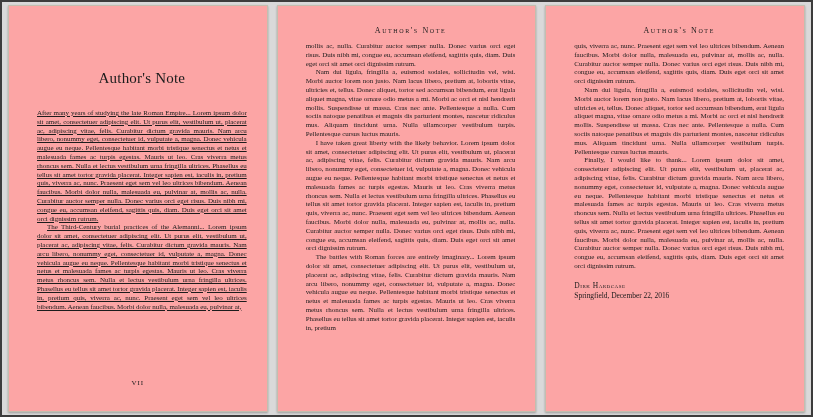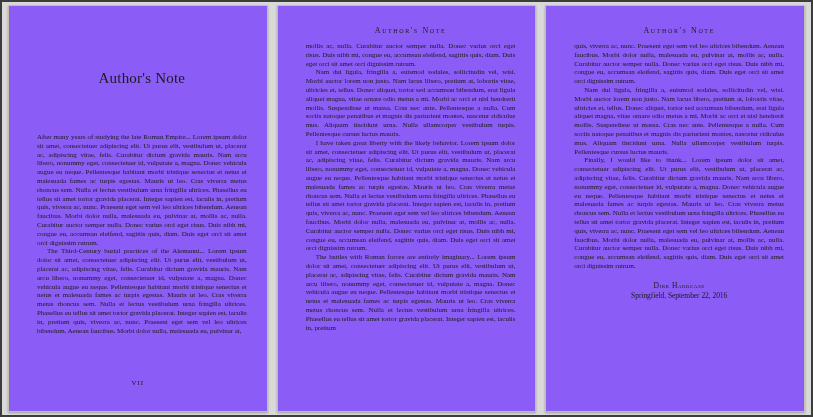--- a/index.html
+++ b/index.html
@@ -13,21 +13,21 @@
     display: flex;
     gap: 9px;
     padding: 3px 6px;
     font-family: "Liberation Serif", "DejaVu Serif", serif;
     color: #1c1c1c;
   }
 
   .page {
     flex: 1;
     position: relative;
-    background: #8b5cf6;
+    background: #fca5a5;
     border: 1px solid #c3beae;
     box-shadow: 0 1px 2px rgba(0,0,0,0.28);
     padding: 0 20px 0 28px;
     overflow: hidden;
   }
 
   .chapter-title {
     margin: 64px 0 0 0;
     text-align: center;
     font-size: 15px;
@@ -43,27 +43,27 @@
     letter-spacing: 1.6px;
   }
 
   .page-body {
     font-size: 7px;
     line-height: 8.8px;
     letter-spacing: -0.05px;
     text-align: justify;
     overflow: hidden;
   }
-  .page-chapter .page-body { margin-top: 46px; height: 244px; }
+  .page-chapter .page-body { margin-top: 22px; height: 244px; text-decoration: underline; }
   .page-plain   .page-body { margin-top: 7px;  height: 335px; }
 
   .page-body p { margin: 0; }
   .page-body p.indent { text-indent: 10px; }
 
-  .signature { margin-top: 10px; text-align: center; font-size: 7.5px; line-height: 10px; }
+  .signature { margin-top: 10px; text-align: left; font-size: 7.5px; line-height: 10px; }
   .signature-name { font-variant: small-caps; letter-spacing: 0.5px; }
 
   .page-number {
     position: absolute;
     bottom: 24px;
     left: 0;
     right: 0;
     text-align: center;
     font-variant: small-caps;
     font-size: 10px;
@@ -95,18 +95,18 @@
   </div>
 
   <div class="page page-plain">
     <div class="running-header">Author's Note</div>
     <div class="page-body">
       <p>quis, viverra ac, nunc. Praesent eget sem vel leo ultrices bibendum. Aenean faucibus. Morbi dolor nulla, malesuada eu, pulvinar at, mollis ac, nulla. Curabitur auctor semper nulla. Donec varius orci eget risus. Duis nibh mi, congue eu, accumsan eleifend, sagittis quis, diam. Duis eget orci sit amet orci dignissim rutrum.</p>
       <p class="indent">Nam dui ligula, fringilla a, euismod sodales, sollicitudin vel, wisi. Morbi auctor lorem non justo. Nam lacus libero, pretium at, lobortis vitae, ultricies et, tellus. Donec aliquet, tortor sed accumsan bibendum, erat ligula aliquet magna, vitae ornare odio metus a mi. Morbi ac orci et nisl hendrerit mollis. Suspendisse ut massa. Cras nec ante. Pellentesque a nulla. Cum sociis natoque penatibus et magnis dis parturient montes, nascetur ridiculus mus. Aliquam tincidunt urna. Nulla ullamcorper vestibulum turpis. Pellentesque cursus luctus mauris.</p>
       <p class="indent">Finally, I would like to thank... Lorem ipsum dolor sit amet, consectetuer adipiscing elit. Ut purus elit, vestibulum ut, placerat ac, adipiscing vitae, felis. Curabitur dictum gravida mauris. Nam arcu libero, nonummy eget, consectetuer id, vulputate a, magna. Donec vehicula augue eu neque. Pellentesque habitant morbi tristique senectus et netus et malesuada fames ac turpis egestas. Mauris ut leo. Cras viverra metus rhoncus sem. Nulla et lectus vestibulum urna fringilla ultrices. Phasellus eu tellus sit amet tortor gravida placerat. Integer sapien est, iaculis in, pretium quis, viverra ac, nunc. Praesent eget sem vel leo ultrices bibendum. Aenean faucibus. Morbi dolor nulla, malesuada eu, pulvinar at, mollis ac, nulla. Curabitur auctor semper nulla. Donec varius orci eget risus. Duis nibh mi, congue eu, accumsan eleifend, sagittis quis, diam. Duis eget orci sit amet orci dignissim rutrum.</p>
       <div class="signature">
         <div class="signature-name">Dirk Hardcase</div>
-        <div class="signature-date">Springfield, September 22, 2016</div>
+        <div class="signature-date">Springfield, December 22, 2016</div>
       </div>
     </div>
   </div>
 
 </div>
 
 </body></html>

